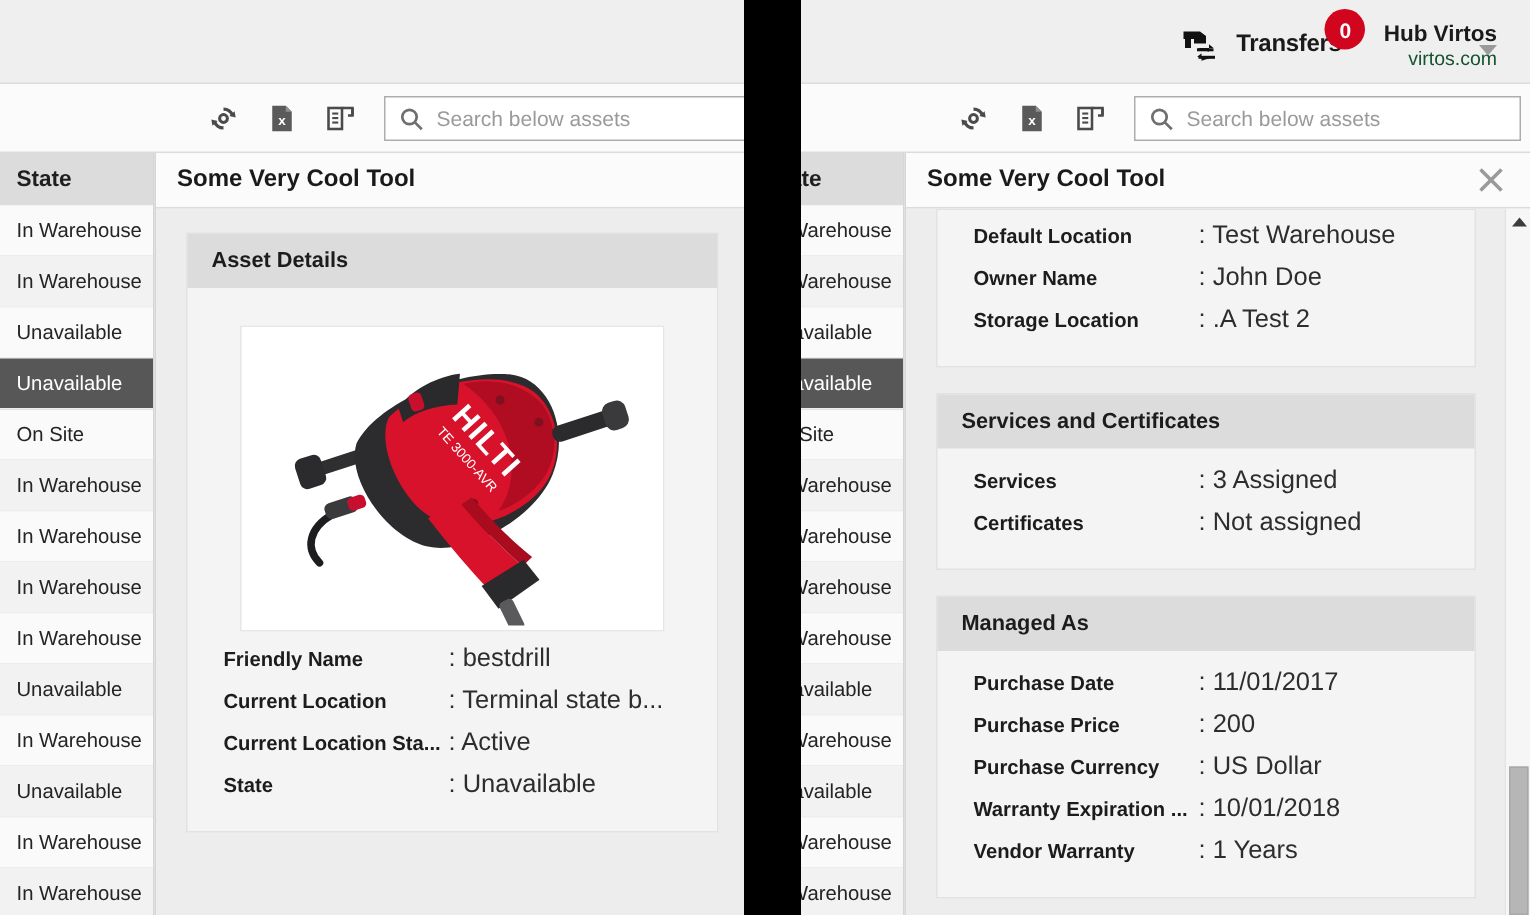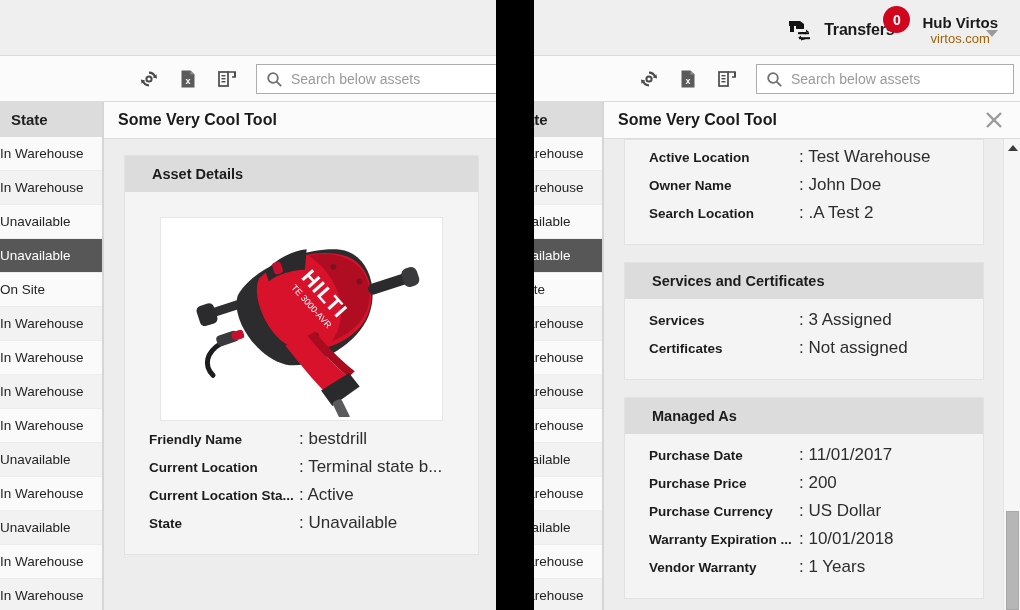--- a/index.html
+++ b/index.html
@@ -45,21 +45,21 @@
   .badge {
     position: absolute; right: -16px; top: -2px;
     width: 27px; height: 27px; border-radius: 50%;
     background: #d2051e; color: #fff;
     font-size: 14px; font-weight: bold;
     display: flex; align-items: center; justify-content: center;
     line-height: 1;
   }
   .account { margin-left: 22px; text-align: right; padding-top: 6px; }
   .account-name { font-size: 15px; font-weight: bold; color: #1a1a1a; line-height: 17px; white-space: nowrap;}
-  .account-domain { font-size: 13px; color: #a16207; line-height: 15px; text-align: center; }
+  .account-domain { font-size: 13px; color: #14532d; line-height: 15px; }
   .account-caret {
     position: absolute; right: 0px; top: 22px;
     width: 0; height: 0;
     border-left: 6px solid transparent;
     border-right: 6px solid transparent;
     border-top: 7px solid #9b9b9b;
   }
 
   
   .toolbar {
@@ -104,20 +104,21 @@
   }
   .state-head {
     height: 35px; background: #dcdcdc;
     display: flex; align-items: center;
     padding-left: 11px;
     font-size: 15px; font-weight: bold; color: #1f1f1f;
   }
   .state-row {
     height: 34px;
     display: flex; align-items: center;
+    padding-left: 11px;
     font-size: 13.5px; color: #242424;
     border-bottom: 1px solid #ededed;
     background: #fafafa;
     white-space: nowrap;
   }
   .state-row.alt { background: #f2f2f2; }
   .state-row.selected { background: #575757; color: #ffffff; }
 
   
   .detail {
@@ -157,21 +158,21 @@
     background: #f4f4f4;
     border: 1px solid #e2e2e2;
     margin-bottom: 17px;
     width: 355px;
   }
   .card.wide { width: 360px; }
   .card-head {
     background: #dcdcdc;
     height: 36px;
     display: flex; align-items: center;
-    padding-left: 27px;
+    padding-left: 16px;
     font-size: 14.5px; font-weight: bold; color: #1c1c1c;
   }
   .card-body { padding: 11px 0 13px 0; }
   .photo-wrap {
     margin: 14px auto 8px auto;
     width: 283px; height: 204px;
     background: #ffffff;
     border: 1px solid #e6e6e6;
     display: flex; align-items: center; justify-content: center;
     overflow: hidden;
@@ -482,29 +483,29 @@
                 </svg>
               </span>
             </div>
 
             <div class="detail-body">
               <div class="detail-scroll" style="width:399px; padding-top:0;">
 
                 <div class="card wide" style="margin-top:0;">
                   <div class="card-body" style="padding-top:7px;">
                     <div class="field">
-                      <span class="k">Active Location</span>
+                      <span class="k">Default Location</span>
                       <span class="v">Test Warehouse</span>
                     </div>
                     <div class="field">
                       <span class="k">Owner Name</span>
                       <span class="v">John Doe</span>
                     </div>
                     <div class="field">
-                      <span class="k">Search Location</span>
+                      <span class="k">Storage Location</span>
                       <span class="v">.A Test 2</span>
                     </div>
                   </div>
                 </div>
 
                 <div class="card wide">
                   <div class="card-head">Services and Certificates</div>
                   <div class="card-body">
                     <div class="field">
                       <span class="k">Services</span>

